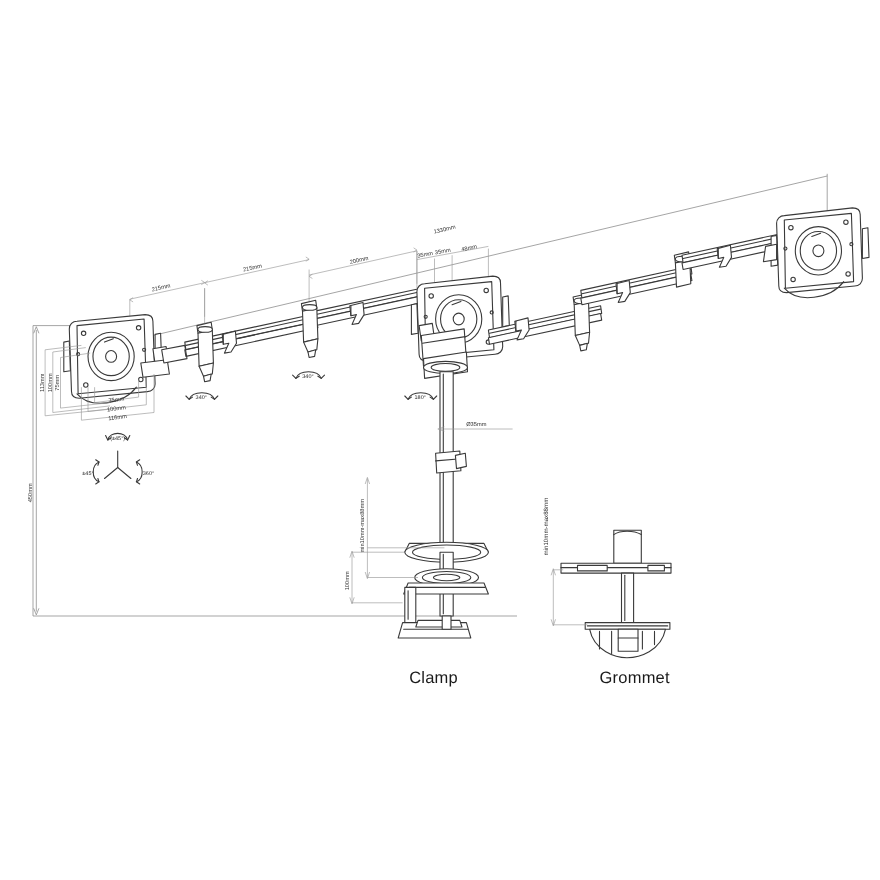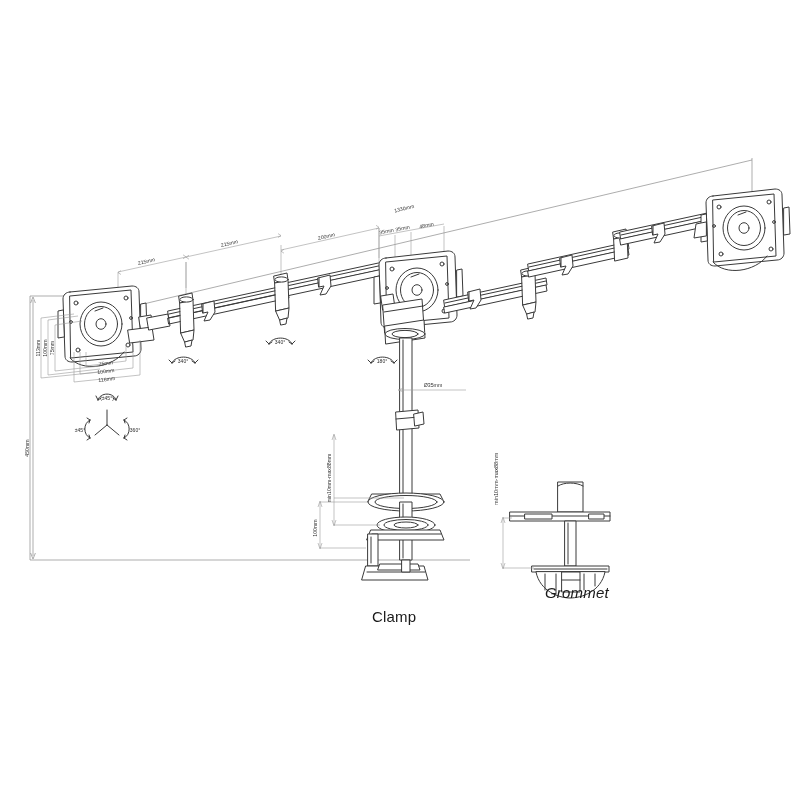--- a/index.html
+++ b/index.html
@@ -19,21 +19,21 @@
   #drawing { position: absolute; left: 0; top: 0; }
   .cap-label {
     position: absolute;
     font-family: "Liberation Sans", sans-serif;
     font-size: 15px;
     color: #1a1a1a;
     letter-spacing: .2px;
     white-space: nowrap;
   }
   #clamp-caption { left: 372px; top: 608px; text-align: right; }
-  #grommet-caption { left: 545px; top: 584px; font-style: italic; }
+  #grommet-caption { left: 545px; top: 608px; }
 </style>
 </head>
 <body>
 
 <div id="stage">
 
 <svg id="drawing" width="800" height="800" viewBox="0 0 800 800">
   <defs>
     <style>
       .st  { fill:none; stroke:#3a3a3a; stroke-width:1; stroke-linejoin:round; stroke-linecap:round; }

